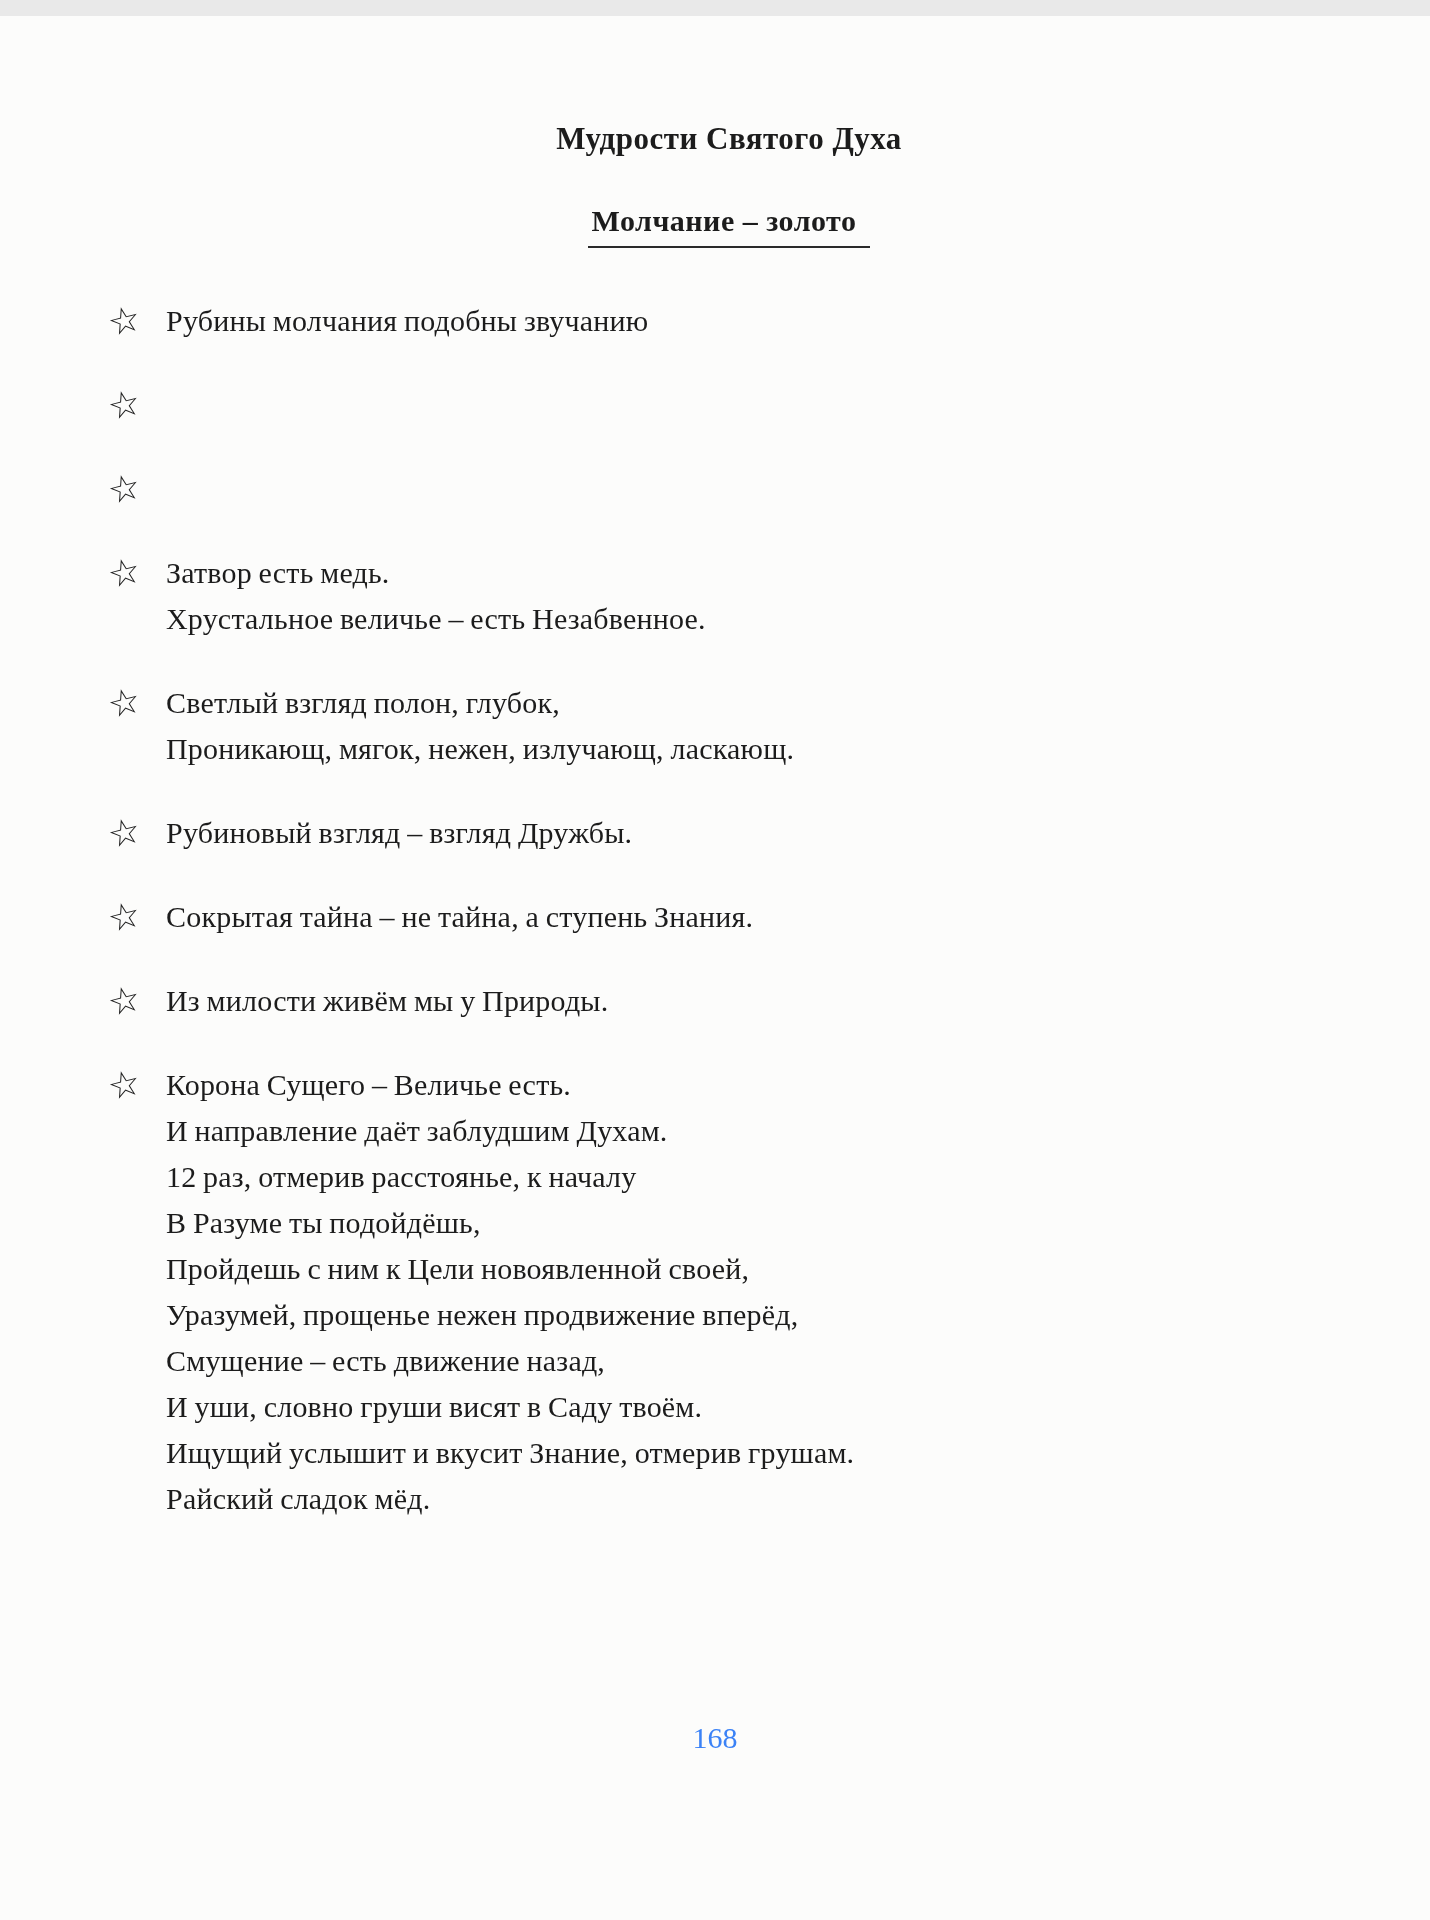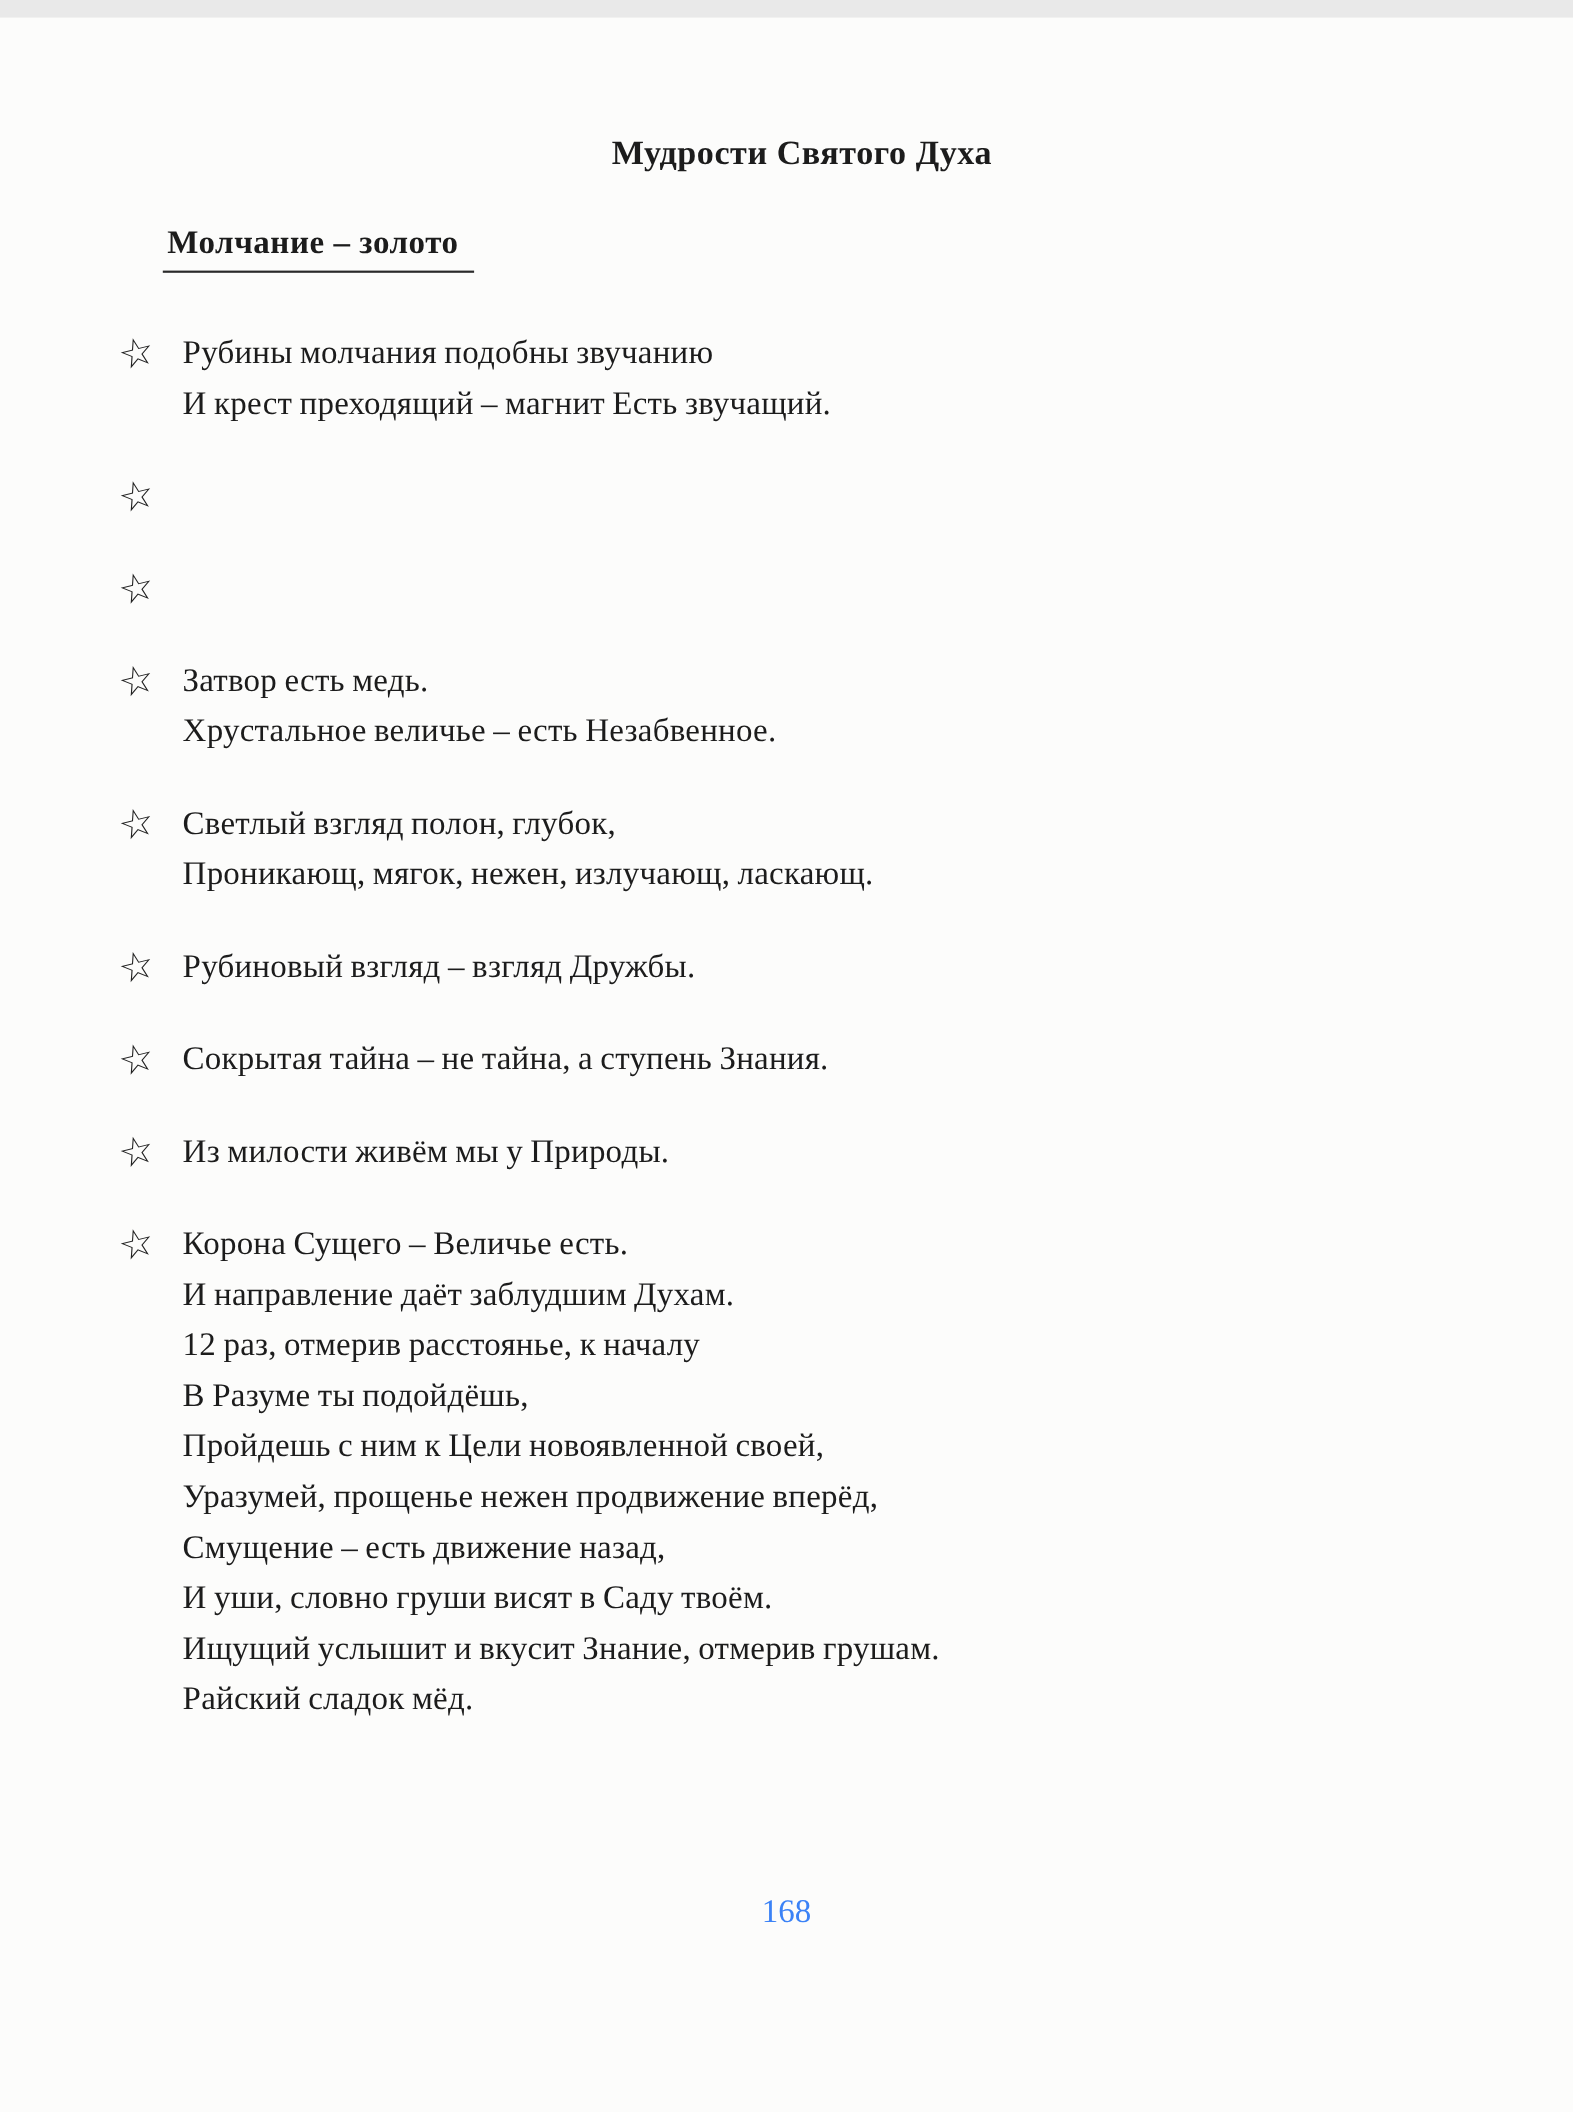--- a/index.html
+++ b/index.html
@@ -21,20 +21,21 @@
   }
   .page-title {
     text-align: center;
     font-size: 31px;
     font-weight: bold;
     letter-spacing: 0.5px;
     margin: 0 0 0 40px;
     line-height: 46px;
   }
   .page-subtitle-row {
+    text-align: center;
     margin: 36px 0 0 40px;
     line-height: 46px;
   }
   .page-subtitle {
     display: inline-block;
     font-size: 30px;
     font-weight: bold;
     letter-spacing: 0.5px;
     border-bottom: 2px solid #2a2a2a;
     padding: 0 14px 2px 4px;
@@ -89,21 +90,20 @@
     <span class="page-subtitle">Молчание – золото</span>
   </div>
 
   <div class="aphorism-list">
   <div class="aphorism-item">
     <span class="star-cell">
       <span class="star-glyph">☆</span>
     </span>
     <span class="aphorism-lines">
           <span class="aphorism-line">Рубины молчания подобны звучанию</span>
-          <span class="aphorism-line">И крест преходящий – магнит Есть звучащий.</span>
         </span>
   </div>
 
   <div class="aphorism-item">
     <span class="star-cell">
       <span class="star-glyph">☆</span>
     </span>
   </div>
 
   <div class="aphorism-item">

